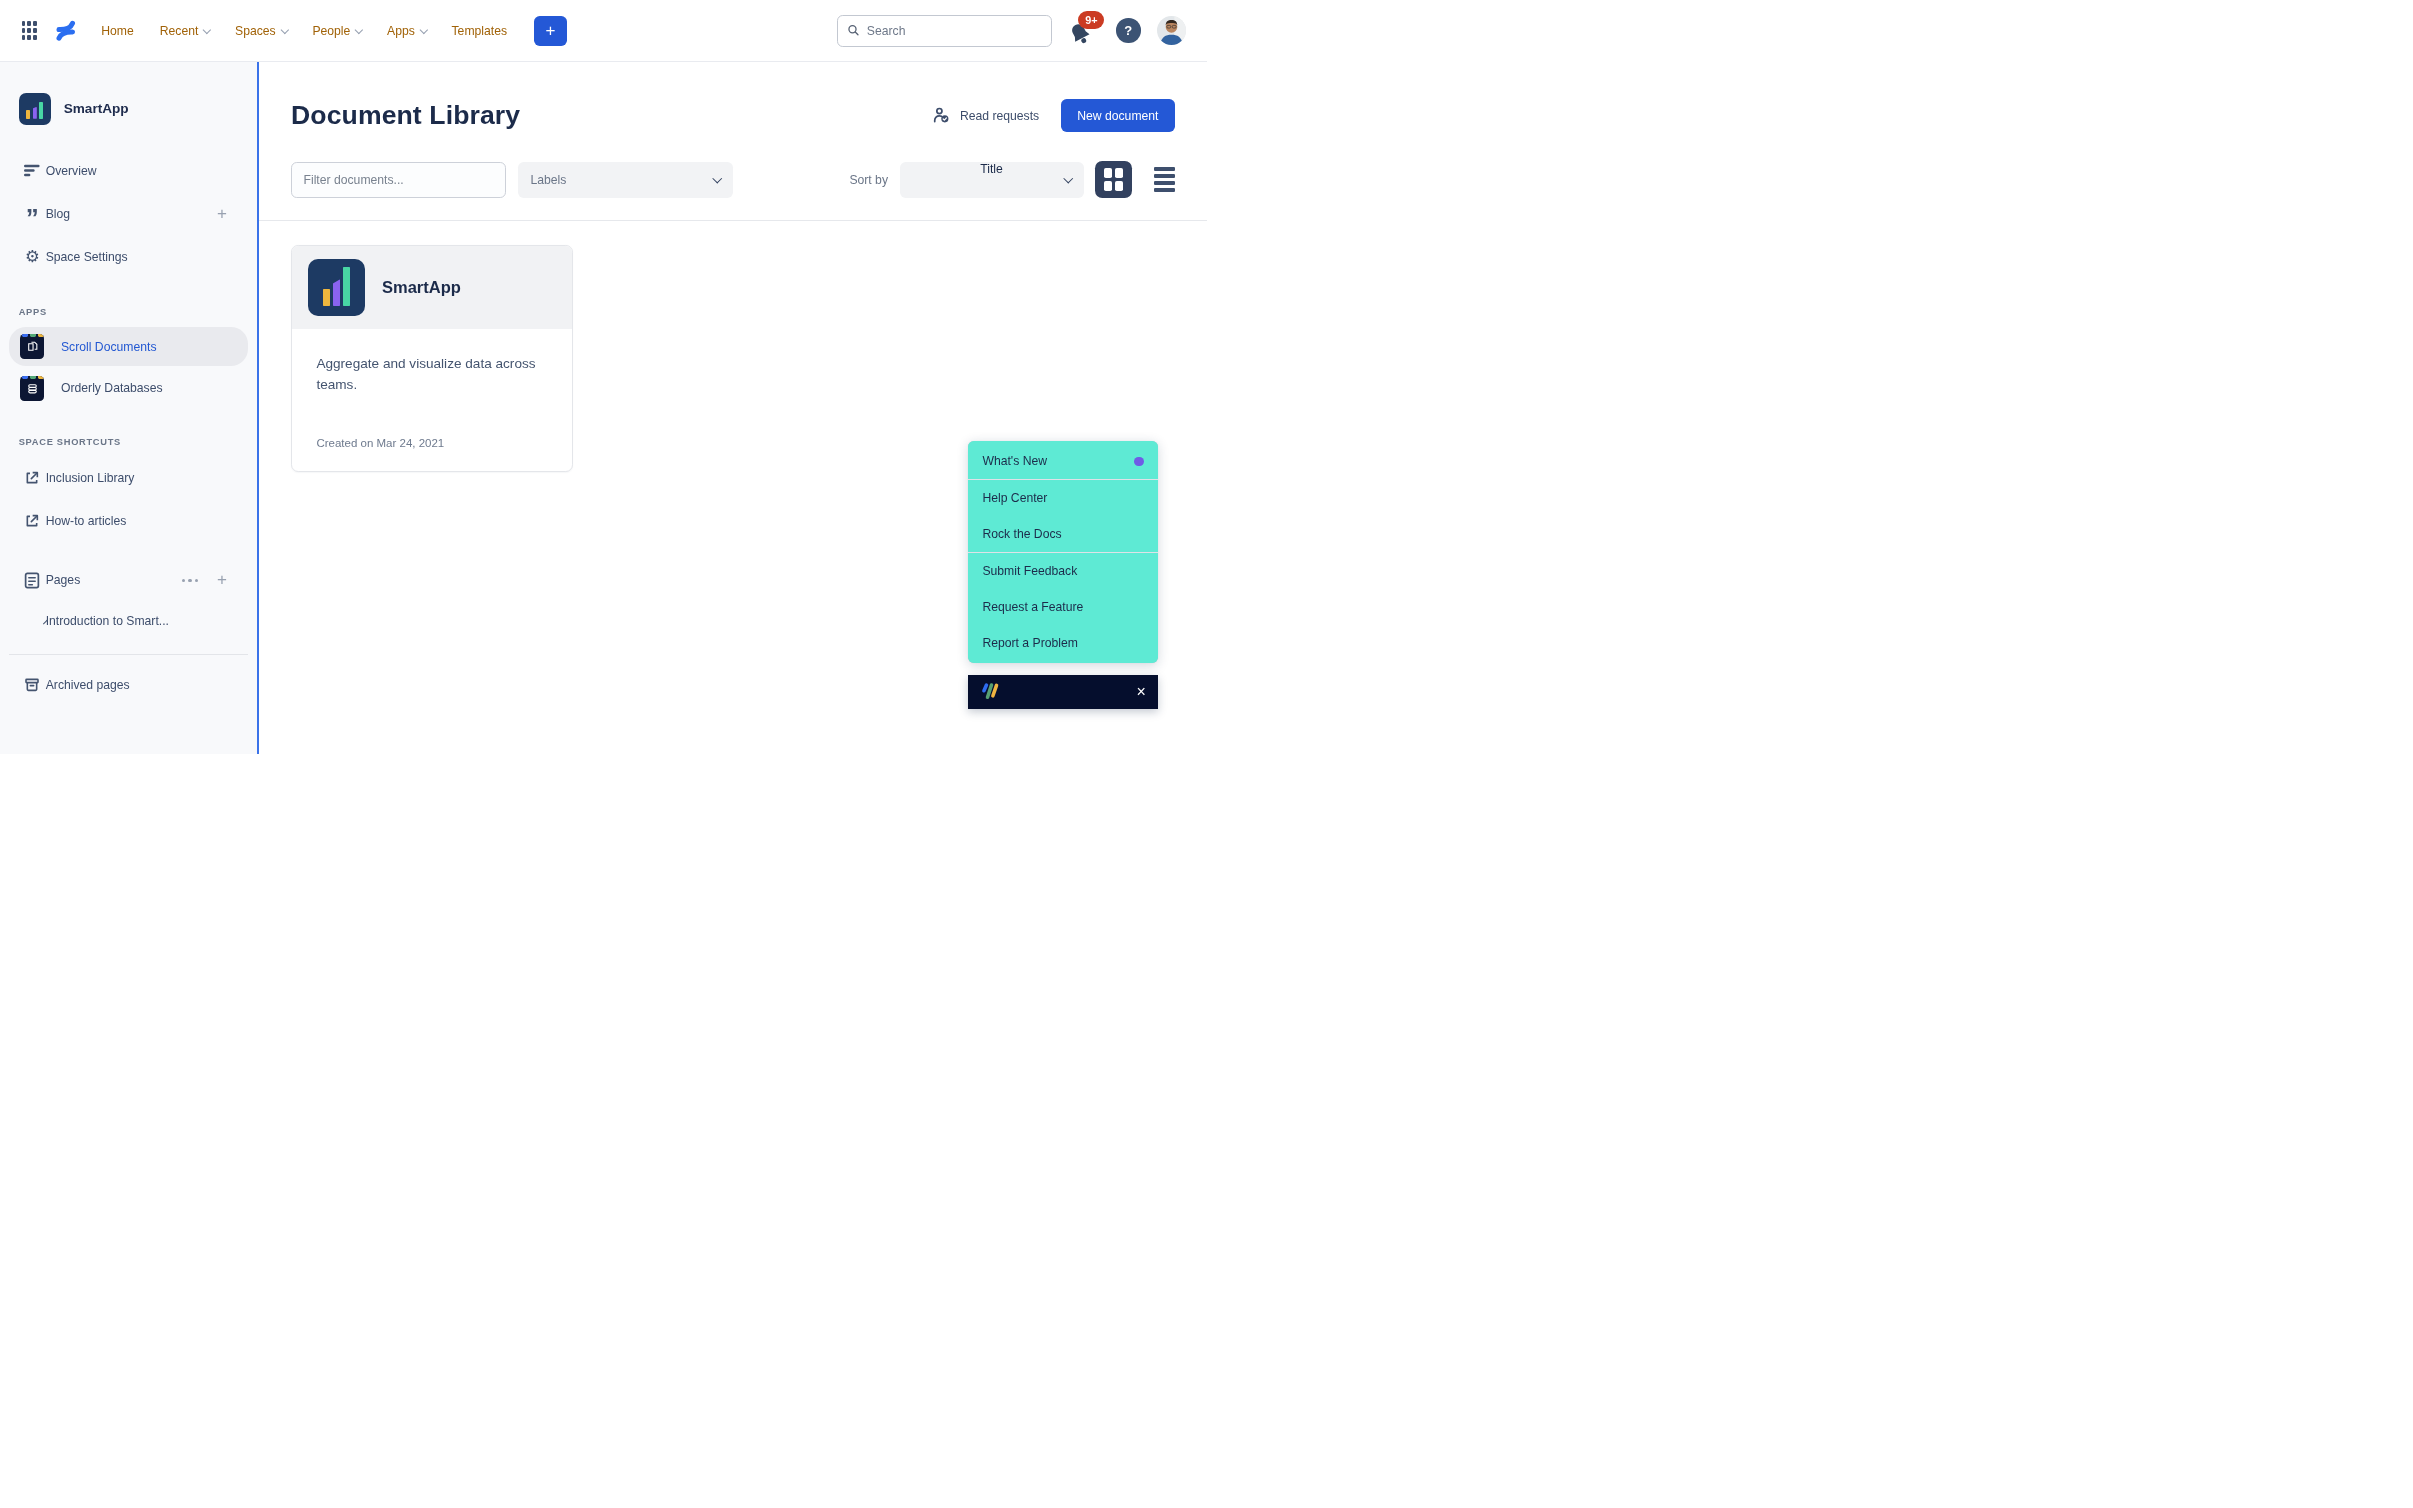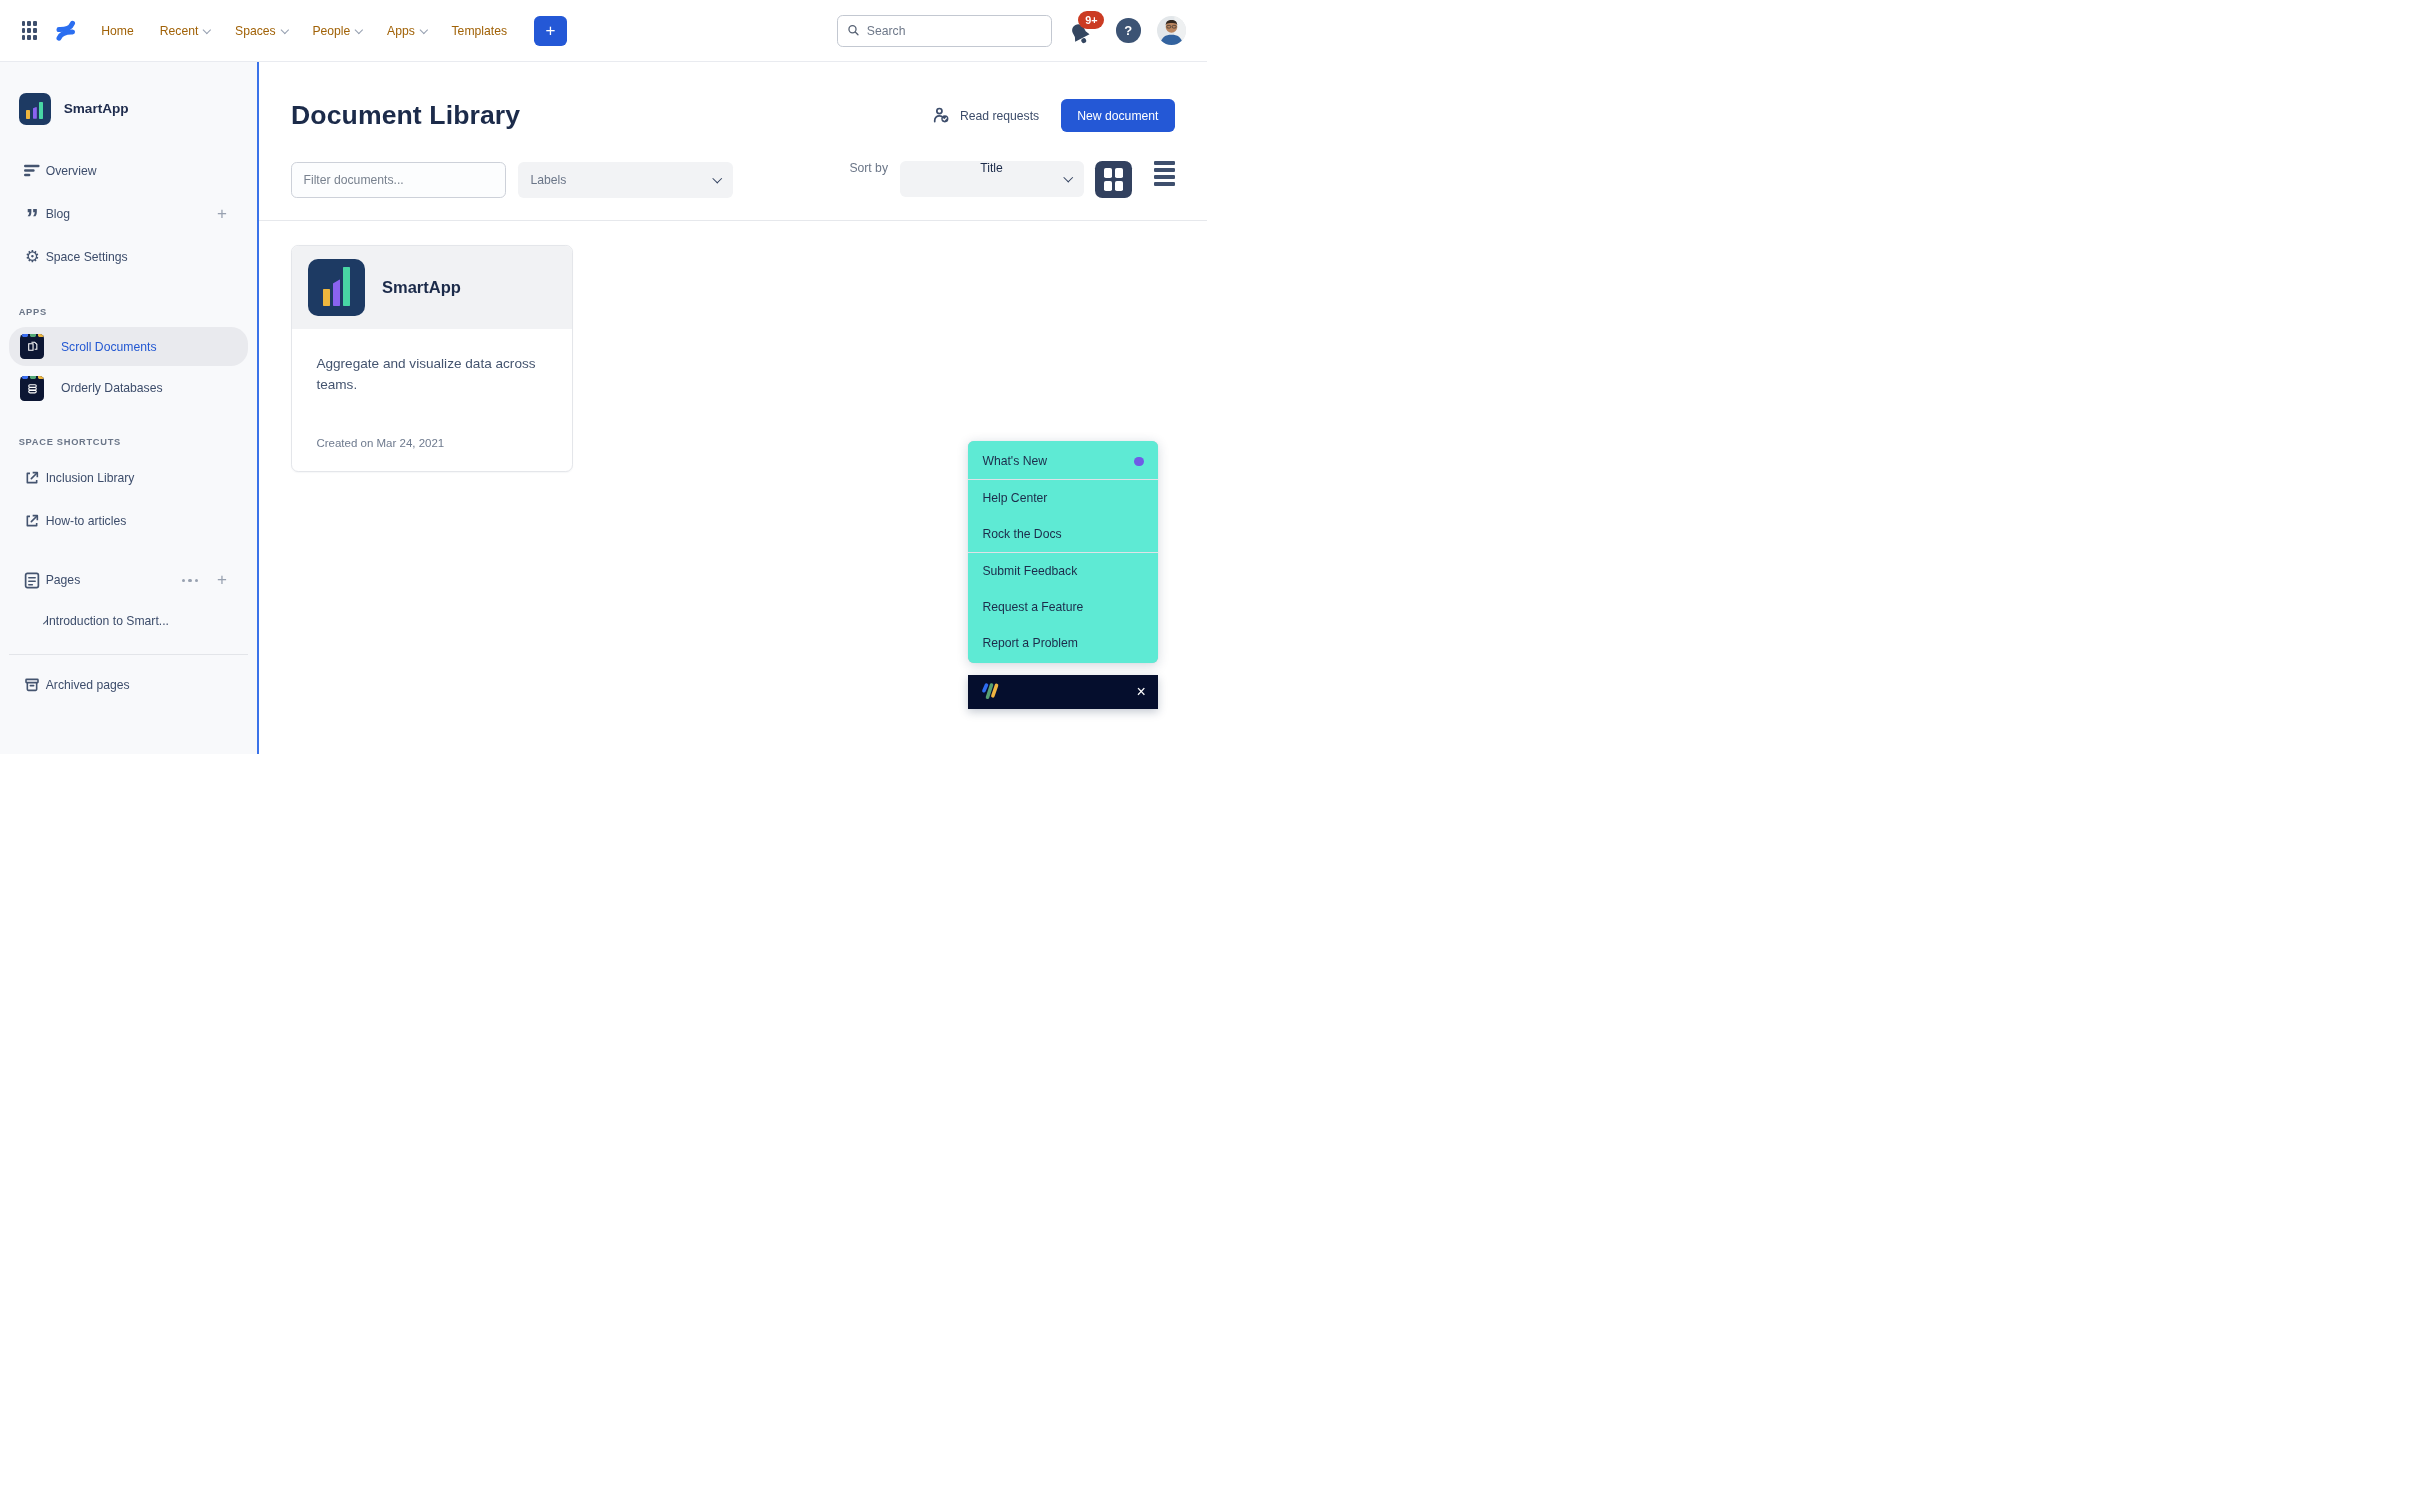--- a/index.html
+++ b/index.html
@@ -85,21 +85,21 @@
   .filter-row { margin-top:29px; display:flex; align-items:center; }
   .filter-input { width:215px; height:36px; border:1.4px solid #cdd1d9; border-radius:5.7px;
     background:#fcfdfe; padding:0 11.5px; font-size:12.2px; color:#3d4d6b; outline:none;
     font-family:"Liberation Sans", sans-serif; }
   .filter-input::placeholder { color:#79828f; }
   .select { height:36px; background:#f2f3f5; border-radius:5.7px; display:flex; align-items:center;
     padding:0 13px; font-size:12.2px; cursor:pointer; }
   .select .chev2 { margin-left:auto; width:6.5px; height:6.5px; border-right:1.7px solid #32415f;
     border-bottom:1.7px solid #32415f; transform:rotate(45deg) translateY(-1.4px); }
   .sel-labels { width:215px; margin-left:11.5px; color:#6b7688; }
-  .sortwrap { margin-left:auto; display:flex; align-items:flex-start; }
+  .sortwrap { margin-left:auto; display:flex; align-items:center; }
   .sortby { font-size:12.2px; color:#6b7688; margin-right:11.5px; }
   .sel-title { width:184px; color:#1c2b4a;flex-direction:column; }
   .viewgrid { width:37px; height:37px; margin-left:11.5px; background:#32415f; border-radius:7.2px;
     display:grid; grid-template-columns:8px 8px; grid-template-rows:10.8px 10.8px; gap:2.2px;
     align-content:center; justify-content:center; cursor:pointer; }
   .viewgrid b { background:#fff; border-radius:1.8px; }
   .viewlist { margin-left:21.5px; display:flex; flex-direction:column; gap:2.9px; cursor:pointer; }
   .viewlist b { width:21.5px; height:4px; background:#3e4f6d; border-radius:1.1px; }
   .main-divider { height:0.7px; background:#e6e8ec; margin:21.5px -32px 0 -32px; }
 

